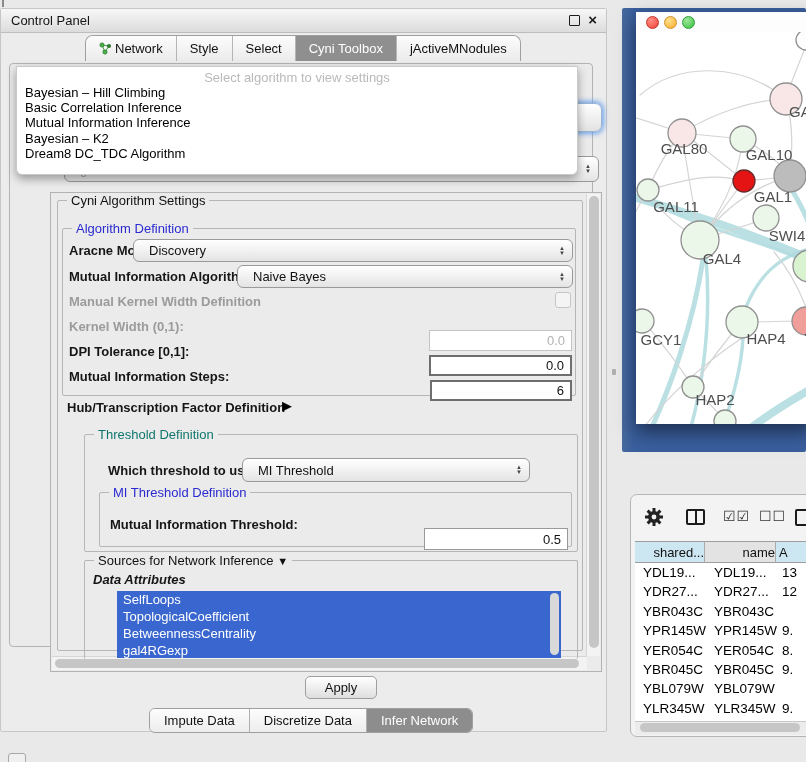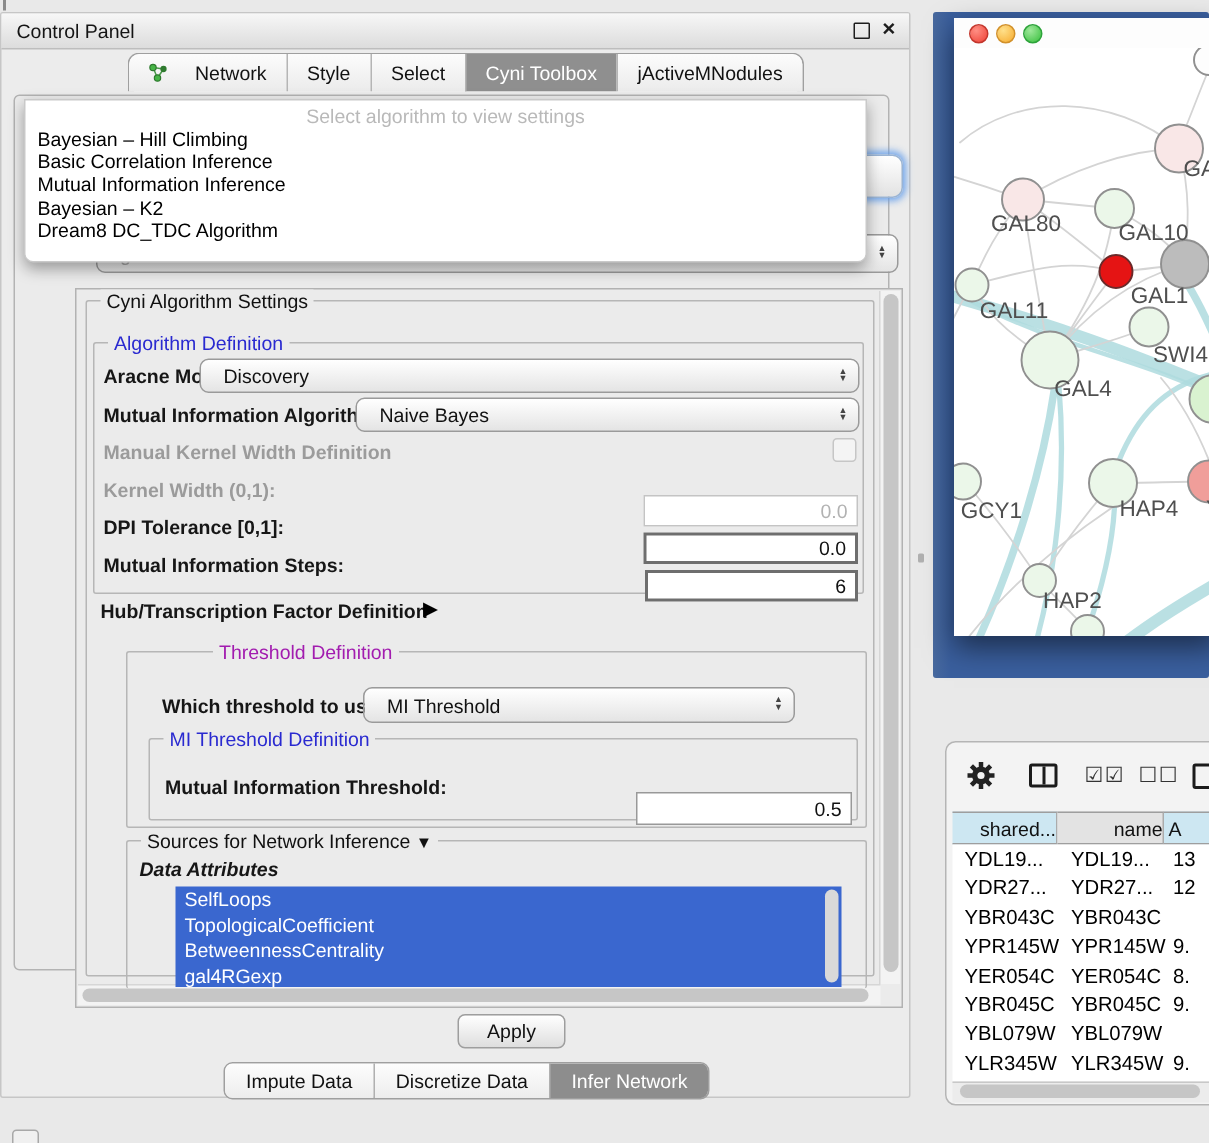--- a/index.html
+++ b/index.html
@@ -9,21 +9,21 @@
 
   
   .cp{left:0;top:8px;width:607px;height:724px;background:#ececec;border:1px solid #c6c6c6;border-radius:2px;box-sizing:border-box;}
   .cp-titlebar{left:0;top:0;width:100%;height:23px;background:linear-gradient(#f7f7f7,#dcdcdc);border-bottom:1px solid #bdbdbd;}
   .cp-title{left:10px;top:4px;font-size:13px;color:#141414;}
   .float-icon{right:26px;top:6px;width:9px;height:9px;border:1.6px solid #1d1d1d;border-radius:1px;}
   .close-icon{right:9px;top:2px;font-size:15px;font-weight:bold;color:#1d1d1d;}
 
   
   .tabstrip{left:84px;top:26px;display:inline-flex;border:1px solid #9f9f9f;border-bottom:none;border-radius:8px 8px 0 0;overflow:hidden;background:#f1f1f1;}
-  .tab{padding:5px 13px 5px 13px;background:linear-gradient(#fcfcfc,#ebebeb);border-left:1px solid #b5b5b5;color:#111;display:flex;align-items:center;gap:18px;}
+  .tab{padding:5px 13px 5px 13px;background:linear-gradient(#fcfcfc,#ebebeb);border-left:1px solid #b5b5b5;color:#111;display:flex;align-items:center;gap:3px;}
   .tab:first-child{border-left:none;}
   .tab.sel{background:#8f8f8f;color:#fff;}
 
   
   .cp-content{left:8px;top:54px;width:584px;height:584px;border:1px solid #b3b3b3;border-radius:4px;background:#ebebeb;box-sizing:border-box;}
 
   
   .combo{background:linear-gradient(#ffffff,#e4e4e4);border:1px solid #9a9a9a;border-radius:6px;display:flex;align-items:center;box-sizing:border-box;}
   .combo .cv{padding-left:15px;color:#111;}
   .combo .stepper{position:absolute;right:7px;top:50%;transform:translateY(-50%);display:flex;flex-direction:column;align-items:center;color:#444;font-size:6px;line-height:5px;}
@@ -31,21 +31,21 @@
 
   
   .tfield{background:#fff;border:1px solid #999;box-sizing:border-box;display:flex;align-items:center;justify-content:flex-end;padding:0 6px;font-size:13px;margin-top:15px;}
   .tfield.strong{border:2px solid #6e6e6e;}
   .tfield.dis{border:1px solid #c4c4c4;color:#b2b2b2;}
 
   
   .group{border:1px solid #b6b6b6;border-radius:2px;box-sizing:border-box;}
   .legend{position:absolute;top:-8px;left:9px;background:#ebebeb;padding:0 4px;font-size:13px;white-space:nowrap;}
   .legend.blue{color:#2a2ad0;}
-  .legend.green{color:#a21caf;margin-left:48px;}
+  .legend.green{color:#0f766e;}
 
   .blabel{font-weight:bold;font-size:13px;color:#161616;white-space:nowrap;}
   .blabel.dis{color:#9b9b9b;}
 
   
   .popup{left:15px;top:57px;width:562px;height:109px;background:#fff;border:1px solid #c9c9c9;border-radius:0 0 6px 6px;
          box-shadow:0 4px 10px rgba(0,0,0,.35);box-sizing:border-box;z-index:40;}
   .popup-head{width:100%;text-align:center;color:#b9b9b9;padding-top:3px;font-size:13px;}
   .popup-item{padding:0 0 0 8px;height:15.2px;line-height:15.2px;font-size:13px;color:#000;white-space:nowrap;}
   .popup-item.bold{font-weight:bold;}

